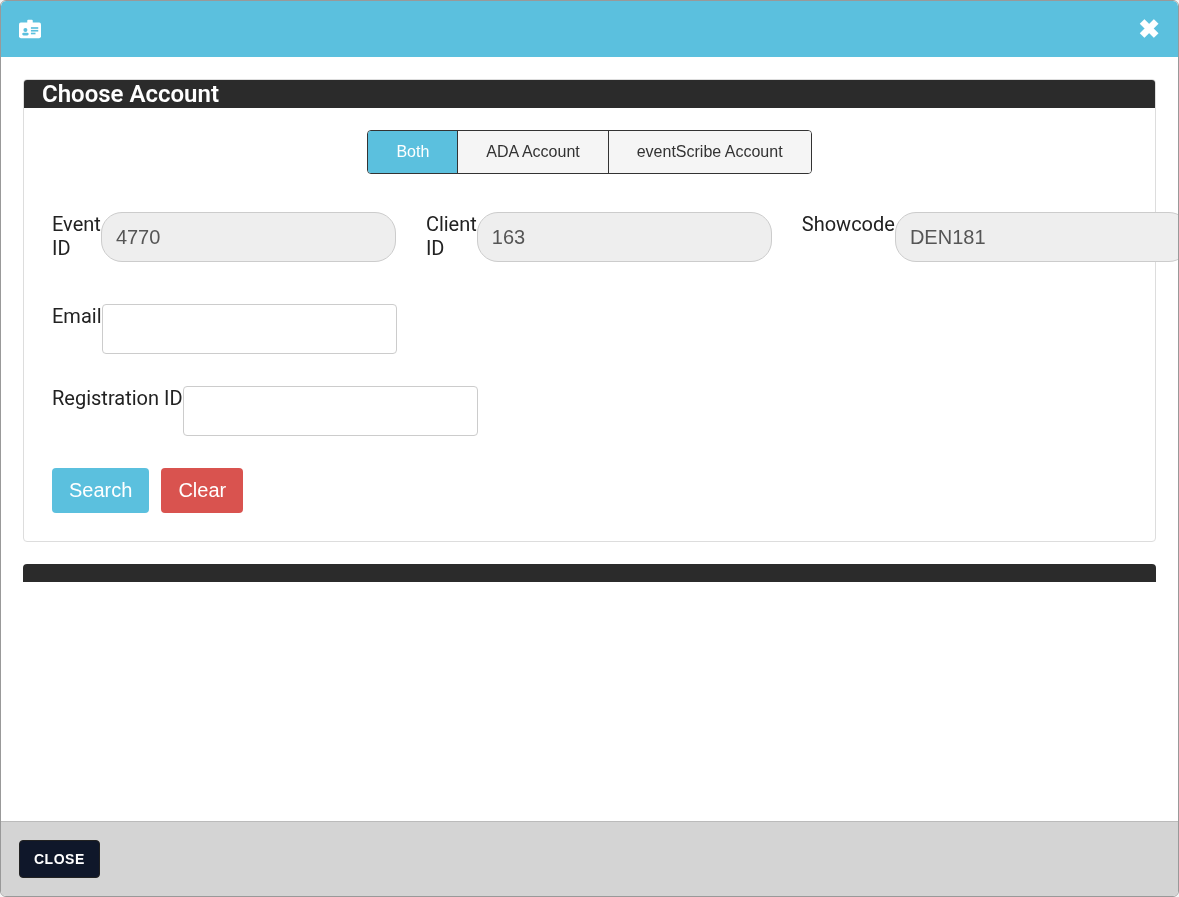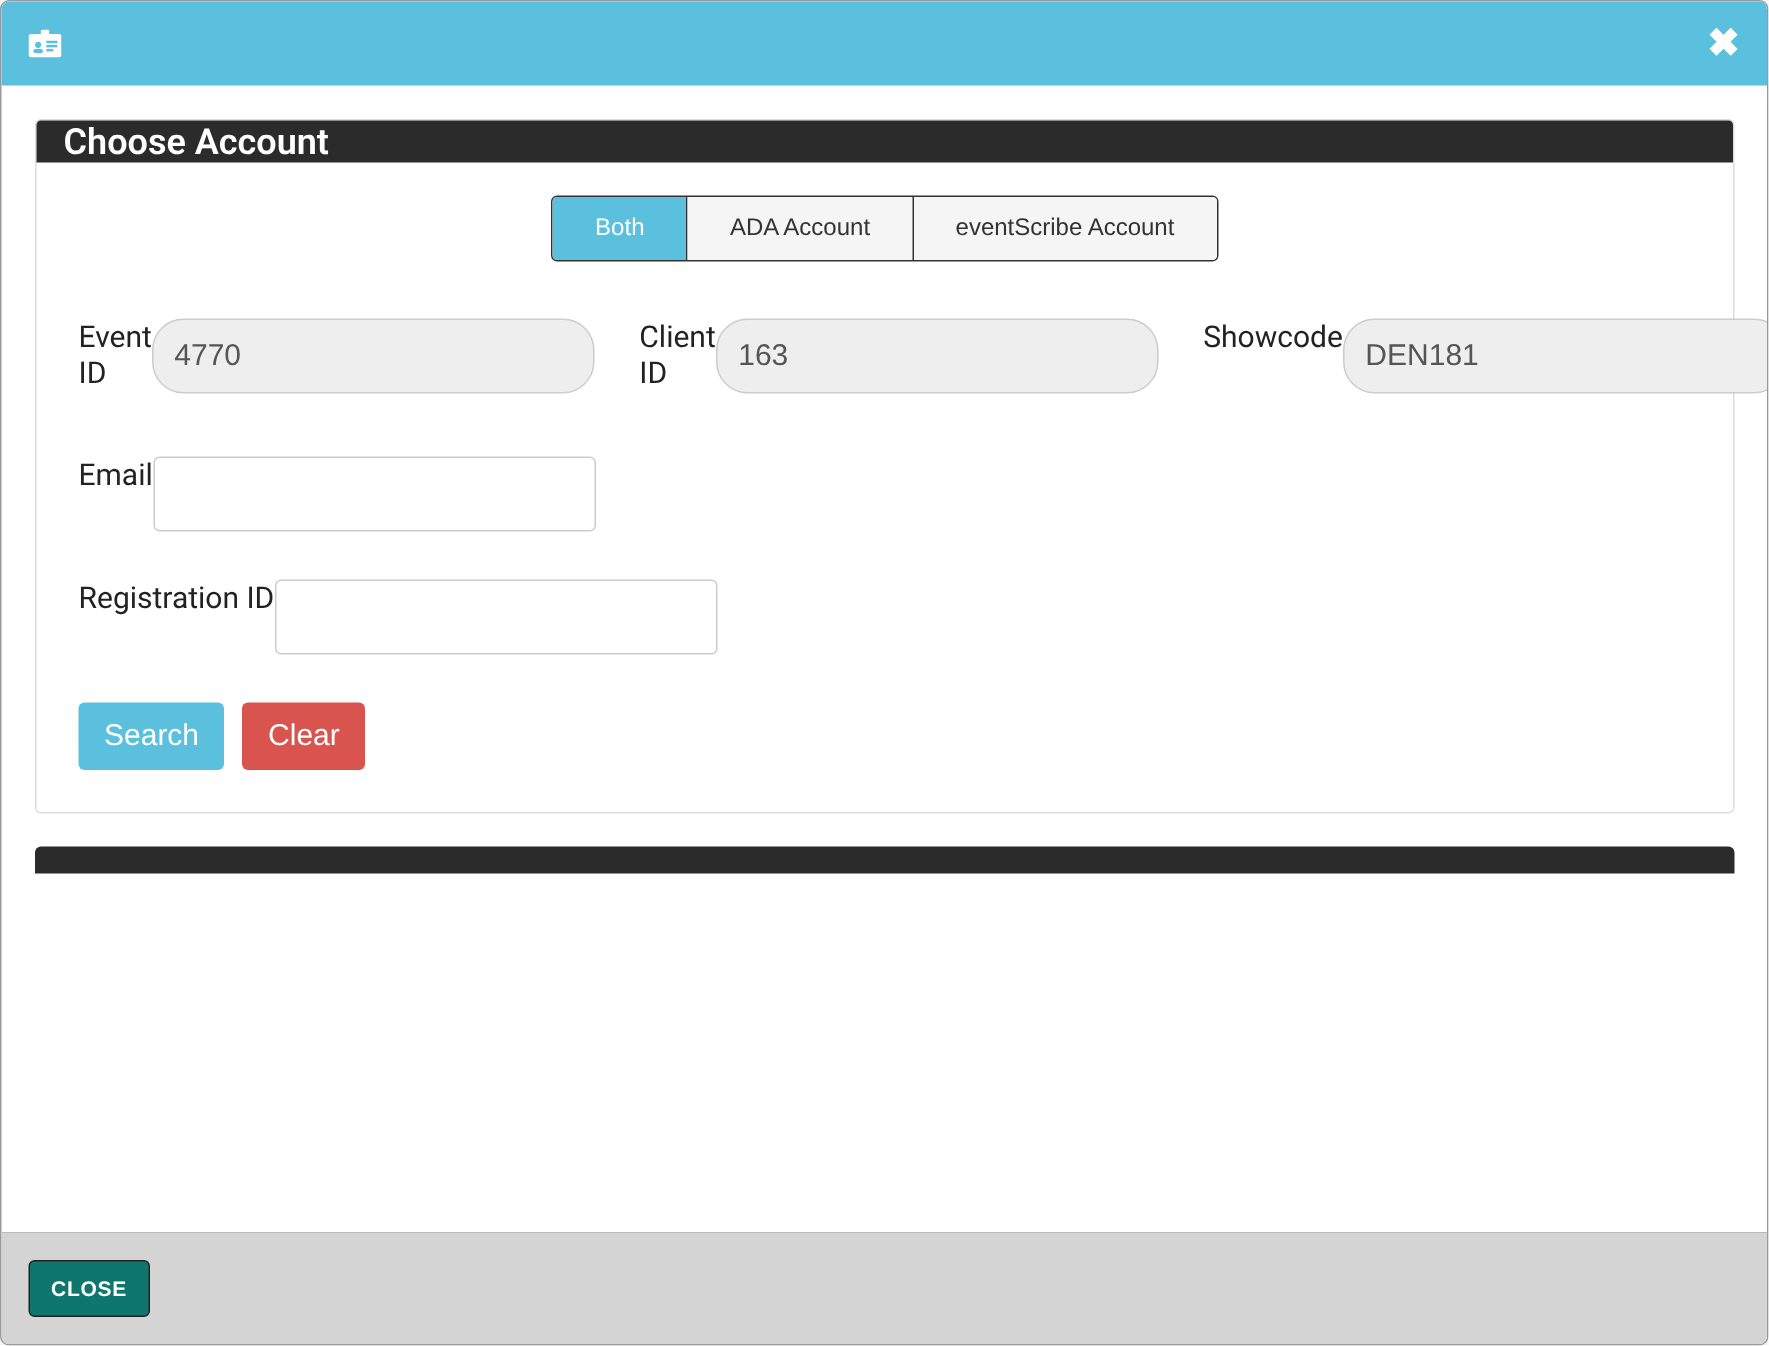--- a/index.html
+++ b/index.html
@@ -161,21 +161,21 @@
       background: #2b2b2b;
       margin-top: 22px;
       border-radius: 4px 4px 0 0;
     }
     .modal-footer {
       background: #d4d4d4;
       border-top: 1px solid #bbb;
       padding: 18px;
     }
     .btn-close {
-      background: #0f766e;
+      background: #0f172a;
       color: #fff;
       border: 1px solid #222;
       border-radius: 4px;
       padding: 10px 14px;
       font-size: 14px;
       font-weight: 700;
       letter-spacing: 0.5px;
       cursor: pointer;
     }
   </style>

